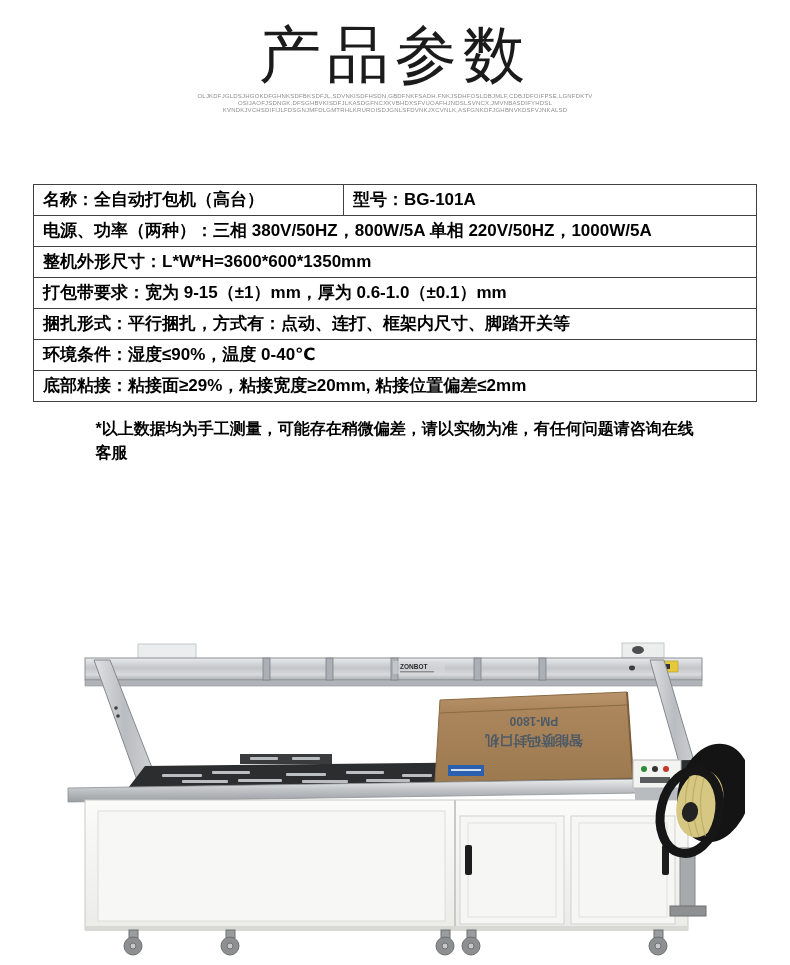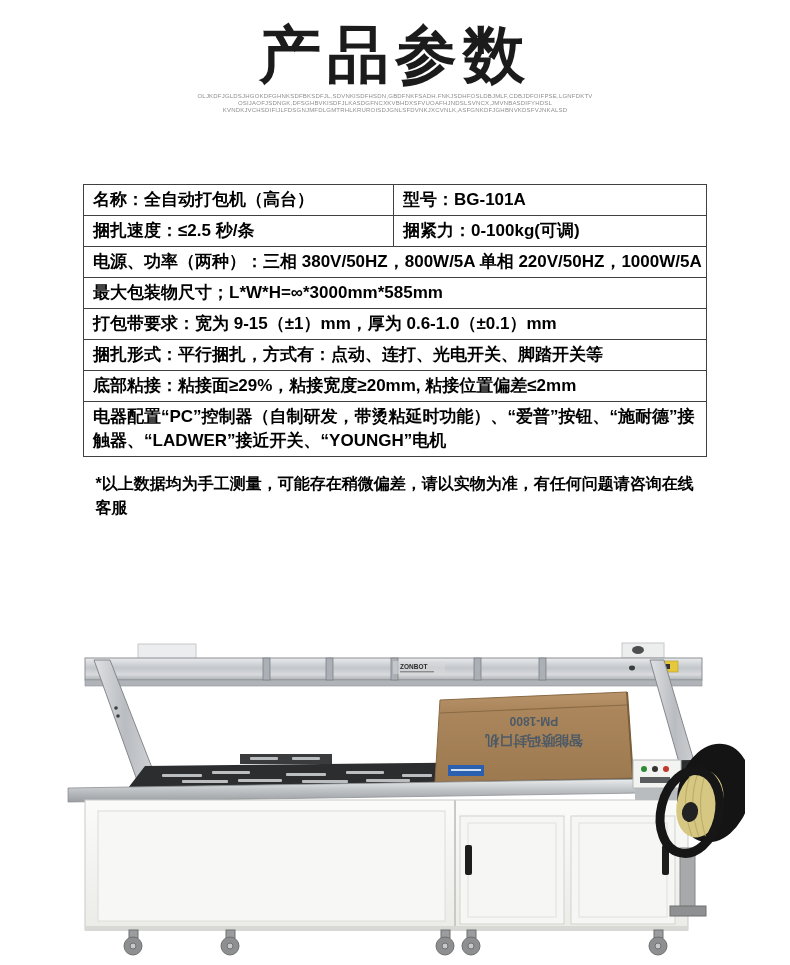--- a/index.html
+++ b/index.html
@@ -1,24 +1,24 @@
 <!DOCTYPE html>
 <html><head>
 <meta charset="utf-8">
 <style>
   html,body{margin:0;padding:0;background:#fff;}
   .page{position:relative;width:790px;height:965px;background:#ffffff;overflow:hidden;
         font-family:"Liberation Sans","DejaVu Sans",sans-serif;color:#000;}
   
   .title{margin:24px 0 0 0;text-align:center;font-size:62px;line-height:62px;
-         font-weight:700;letter-spacing:6px;color:#1b1b1b;}
+         font-weight:400;letter-spacing:6px;color:#1b1b1b;}
   .subtext{margin-top:7px;text-align:center;color:#8f8f8f;font-size:6px;
            line-height:7px;letter-spacing:.2px;}
   
-  table.spec{width:624px;margin:70px auto 0 auto;border-collapse:collapse;
+  table.spec{width:724px;margin:70px auto 0 auto;border-collapse:collapse;
              table-layout:fixed;}
   table.spec td{border:1px solid #404040;height:28px;padding:1px 9px;
                 font-size:17px;font-weight:700;color:#000;line-height:24px;
                 vertical-align:middle;white-space:nowrap;overflow:hidden;}
   table.spec td.wrap{white-space:normal;height:52px;}
   table.spec col.c1{width:310px;}
   
   .note{width:604px;margin:15px auto 0 auto;font-size:16px;font-weight:700;
         padding-left:5px;line-height:24px;}
   
@@ -41,40 +41,36 @@
     <colgroup>
         <col class="c1">
         <col>
       </colgroup>
     <tbody>
         <tr>
       <td>名称：全自动打包机（高台）</td>
       <td>型号：BG-101A</td>
     </tr>
     <tr>
-      <td>捆扎速度：≤2.5 秒/条</td>
-      <td>捆紧力：0-100kg(可调)</td>
-    </tr>
-    <tr>
       <td colspan="2">电源、功率（两种）：三相 380V/50HZ，800W/5A 单相 220V/50HZ，1000W/5A</td>
     </tr>
     <tr>
-      <td colspan="2">最大包装物尺寸；L*W*H=∞*3000mm*585mm</td>
+      <td colspan="2">整机外形尺寸：L*W*H=3600*600*1350mm</td>
     </tr>
     <tr>
       <td colspan="2">打包带要求：宽为 9-15（±1）mm，厚为 0.6-1.0（±0.1）mm</td>
     </tr>
     <tr>
-      <td colspan="2">捆扎形式：平行捆扎，方式有：点动、连打、光电开关、脚踏开关等</td>
+      <td colspan="2">捆扎形式：平行捆扎，方式有：点动、连打、框架内尺寸、脚踏开关等</td>
+    </tr>
+    <tr>
+      <td colspan="2">环境条件：湿度≤90%，温度 0-40℃</td>
     </tr>
     <tr>
       <td colspan="2">底部粘接：粘接面≥29%，粘接宽度≥20mm, 粘接位置偏差≤2mm</td>
-    </tr>
-    <tr>
-      <td colspan="2" class="wrap">电器配置“PC”控制器（自制研发，带烫粘延时功能）、“爱普”按钮、“施耐德”接触器、“LADWER”接近开关、“YOUNGH”电机</td>
     </tr>
   </tbody>
     </table>
 
   <p class="note">*以上数据均为手工测量，可能存在稍微偏差，请以实物为准，有任何问题请咨询在线客服</p>
 
   <div class="figure">
     <svg width="695" height="330" viewBox="0 0 695 330" xmlns="http://www.w3.org/2000/svg">
       <defs>
         <linearGradient id="metalV" x1="0" y1="0" x2="0" y2="1">

